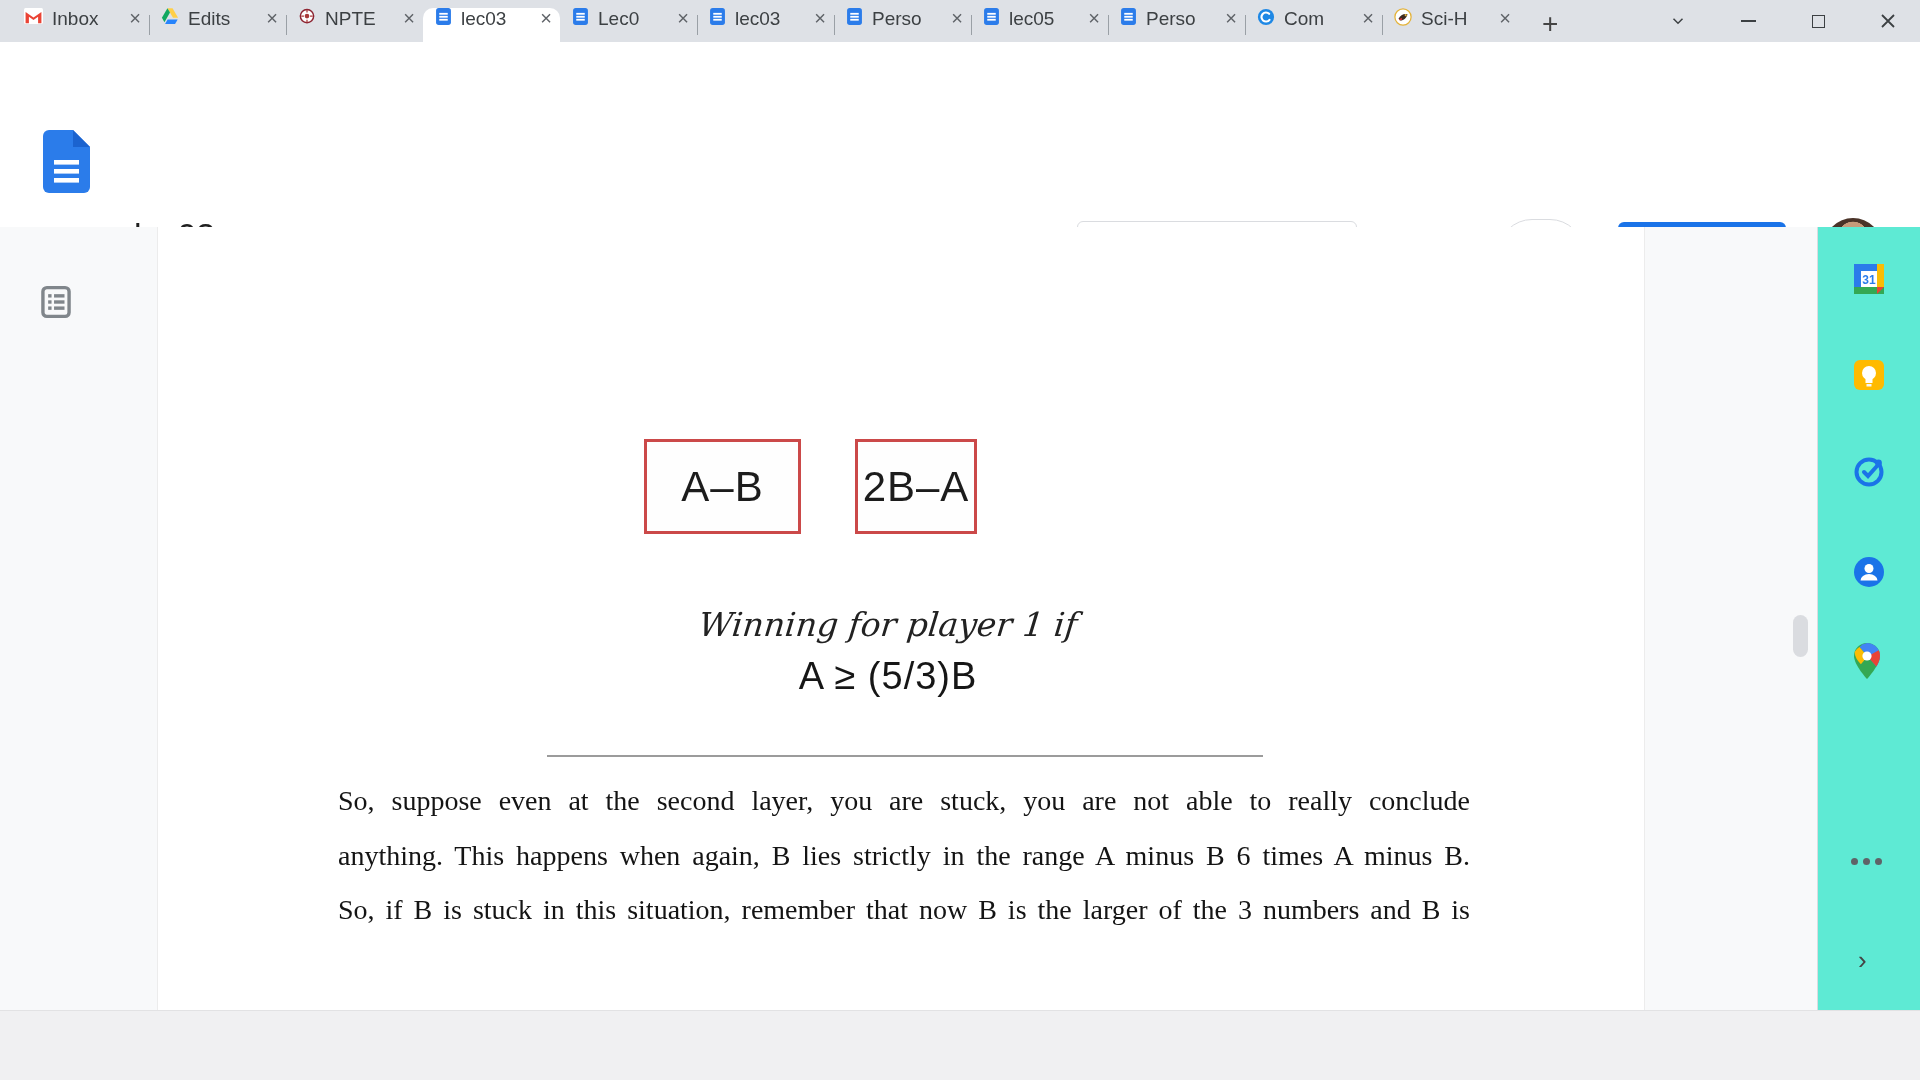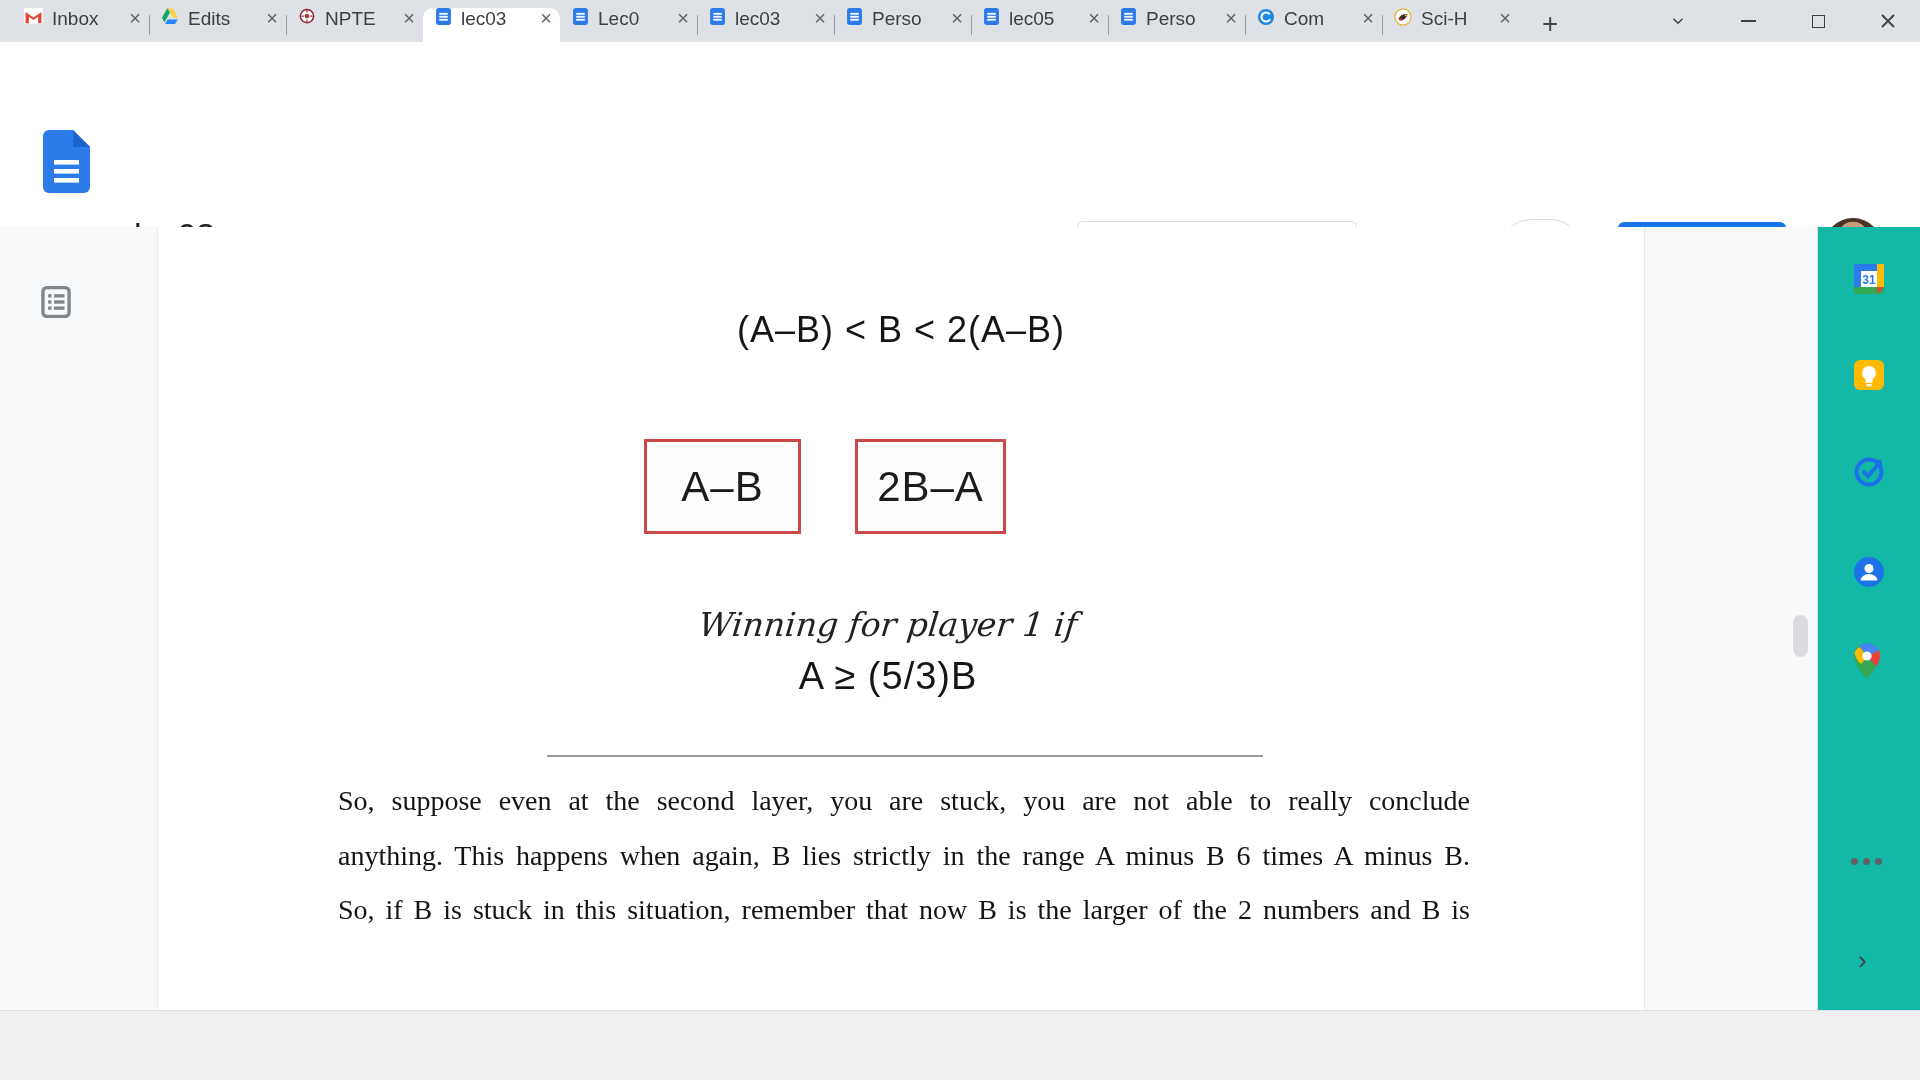--- a/index.html
+++ b/index.html
@@ -52,21 +52,21 @@
   .handwrit { position:absolute; left:0; top:378px; width:1460px; text-align:center; font-family:"DejaVu Serif", serif;
     font-style:italic; font-size:33px; color:#222; transform:skewX(-6deg); }
   .cond { position:absolute; left:0; top:428px; width:1460px; text-align:center; font-size:38px; color:#161616; letter-spacing:1px; }
   .docrule { position:absolute; left:389px; top:528px; width:716px; height:0; border-top:2px solid #9b9b9b; }
   .para { position:absolute; left:180px; top:547px; width:1132px; font-family:"Liberation Serif", serif; font-size:28px;
     color:#141414; line-height:54.5px; }
   .para div { text-align:justify; text-align-last:justify; }
   .scrollthumb { position:absolute; left:1793px; top:388px; width:15px; height:42px; background:#dadce0; border-radius:8px; }
 
   
-  .siderail { position:absolute; left:1817px; top:0; width:103px; height:783px; background:#14b8a6; border-left:1px solid #dadce0; }
+  .siderail { position:absolute; left:1817px; top:0; width:103px; height:783px; background:#5eead4; border-left:1px solid #dadce0; }
   .railbtn { position:absolute; left:34px; width:34px; height:34px; }
   .raildots { position:absolute; left:33px; top:631px; display:flex; gap:5px; }
   .raildots i { width:7px; height:7px; border-radius:50%; background:#5f6368; }
   .railchev { position:absolute; left:40px; top:718px; font-size:26px; color:#444; }
 
   
   .taskbar { position:absolute; left:0; top:1010px; width:1920px; height:70px; background:#f0f0f2; border-top:1px solid #e2e2e4; }
 </style>
 </head>
 <body>
@@ -398,38 +398,37 @@
         <rect x="6" y="7" width="2.6" height="2.6" fill="#80868b"></rect>
         <rect x="10.5" y="7" width="8" height="2.6" fill="#80868b"></rect>
         <rect x="6" y="11.7" width="2.6" height="2.6" fill="#80868b"></rect>
         <rect x="10.5" y="11.7" width="8" height="2.6" fill="#80868b"></rect>
         <rect x="6" y="16.4" width="2.6" height="2.6" fill="#80868b"></rect>
         <rect x="10.5" y="16.4" width="8" height="2.6" fill="#80868b"></rect>
       </svg>
   </div>
 
   <div class="page">
-    <div class="ineq">(A–B) &lt; B &lt; 2(A–B)</div>
 
     <div class="redbox" style="left:486px;top:212px;width:157px;height:95px">
       <span>A–B</span>
     </div>
-    <div class="redbox" style="left:697px;top:212px;width:151px;height:95px">
+    <div class="redbox" style="left:697px;top:212px;width:122px;height:95px">
       <span>2B–A</span>
     </div>
 
     <div class="handwrit">Winning for player 1 if</div>
     <div class="cond">A ≥ (5/3)B</div>
 
     <div class="docrule"></div>
 
     <div class="para">
       <div>So, suppose even at the second layer, you are stuck, you are not able to really conclude</div>
       <div>anything. This happens when again, B lies strictly in the range A minus B 6 times A minus B.</div>
-      <div>So, if B is stuck in this situation, remember that now B is the larger of the 2 numbers and B is</div>
+      <div>So, if B is stuck in this situation, remember that now B is the larger of the 3 numbers and B is</div>
     </div>
   </div>
 
   <div class="scrollthumb"></div>
 
   <div class="siderail">
     <div class="railbtn" style="top:35px">
       <svg width="34" height="34" viewBox="0 0 34 34">
           <rect x="2" y="2" width="30" height="30" fill="#fff"></rect>
           <rect x="2" y="2" width="30" height="7" fill="#2b7cea"></rect>

